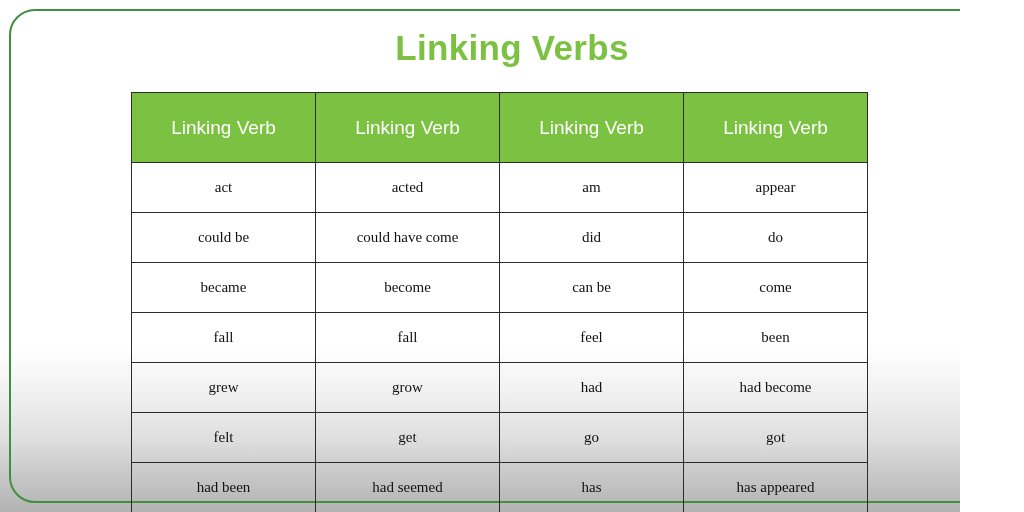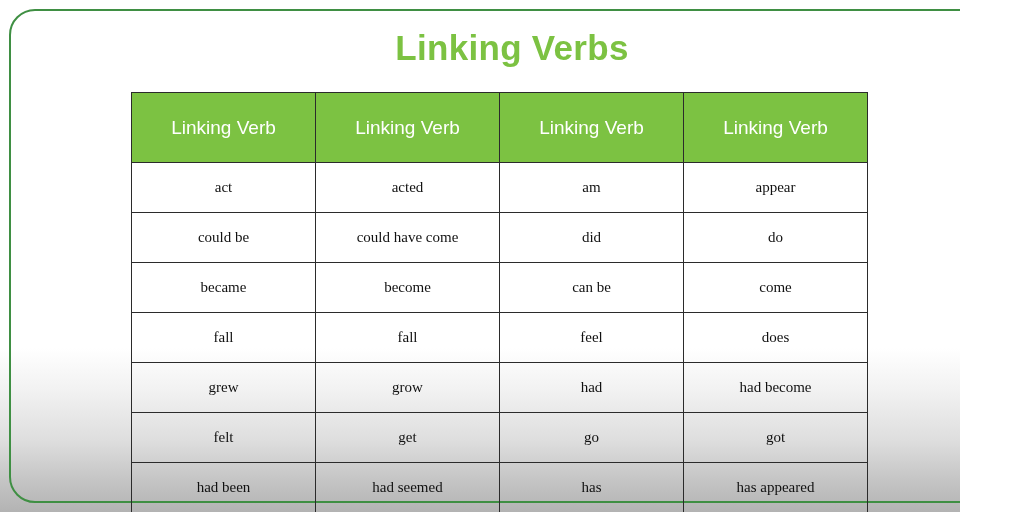--- a/index.html
+++ b/index.html
@@ -135,21 +135,21 @@
         <tr>
           <td>became</td>
           <td>become</td>
           <td>can be</td>
           <td>come</td>
         </tr>
         <tr>
           <td>fall</td>
           <td>fall</td>
           <td>feel</td>
-          <td>does</td>
+          <td>been</td>
         </tr>
         <tr>
           <td>grew</td>
           <td>grow</td>
           <td>had</td>
           <td>had become</td>
         </tr>
         <tr>
           <td>felt</td>
           <td>get</td>

